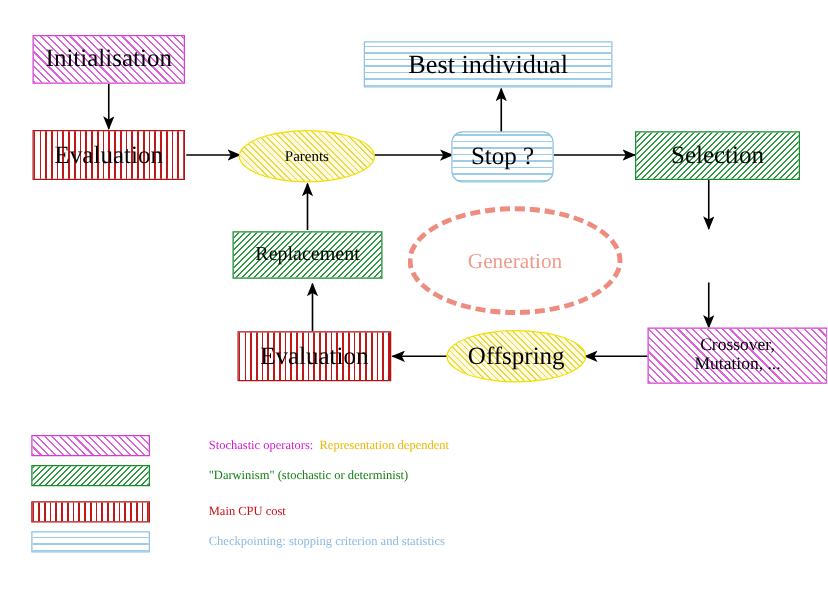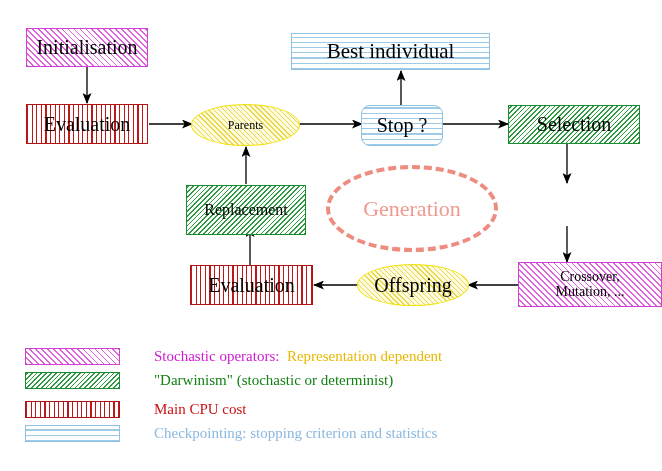--- a/index.html
+++ b/index.html
@@ -97,22 +97,22 @@
     display: flex;
     align-items: center;
   }
   .swatch {
     width: 95px;
     height: 17px;
     box-sizing: border-box;
     flex: 0 0 auto;
   }
   .legend-text {
-    margin-left: 34px;
-    font-size: 15px;
+    margin-left: 47px;
+    font-size: 10px;
     white-space: nowrap;
   }
   .c-magenta { color: #d11ad1; }
   .c-gold    { color: #e8b800; }
   .c-green   { color: #138013; }
   .c-red     { color: #cc1111; }
   .c-lblue   { color: #8ab8e0; }
 </style>
 </head>
 <body>
@@ -182,26 +182,26 @@
   </div>
 
   <div class="node hatch-yellow ellipse" style="left:357px; top:264px; width:112px; height:42px; font-size:20px;">
     <span class="lbl">Offspring</span>
   </div>
 
   <div class="node hatch-red" style="left:190px; top:265px; width:123px; height:40px; font-size:20px;">
     <span class="lbl">Evaluation</span>
   </div>
 
-  <div class="node hatch-green" style="left:186px; top:185px; width:120px; height:50px; font-size:16px;">
+  <div class="node hatch-green" style="left:186px; top:185px; width:120px; height:38px; font-size:16px;">
     <span class="lbl">Replacement</span>
   </div>
 
   <div class="gen-ellipse" style="left:326px; top:165px; width:172px; height:87px;">
-    <span class="lbl" style="font-size:22px;text-align:right;">Generation</span>
+    <span class="lbl" style="font-size:17px;text-align:right;">Generation</span>
   </div>
 
   <div class="legend-row" style="left:25px; top:348px;">
     <span class="swatch hatch-magenta"></span>
     <span class="legend-text">
       <span class="c-magenta">Stochastic operators:</span><span>&nbsp;&nbsp;</span><span class="c-gold">Representation dependent</span>
     </span>
   </div>
 
   <div class="legend-row" style="left:25px; top:372px;">

